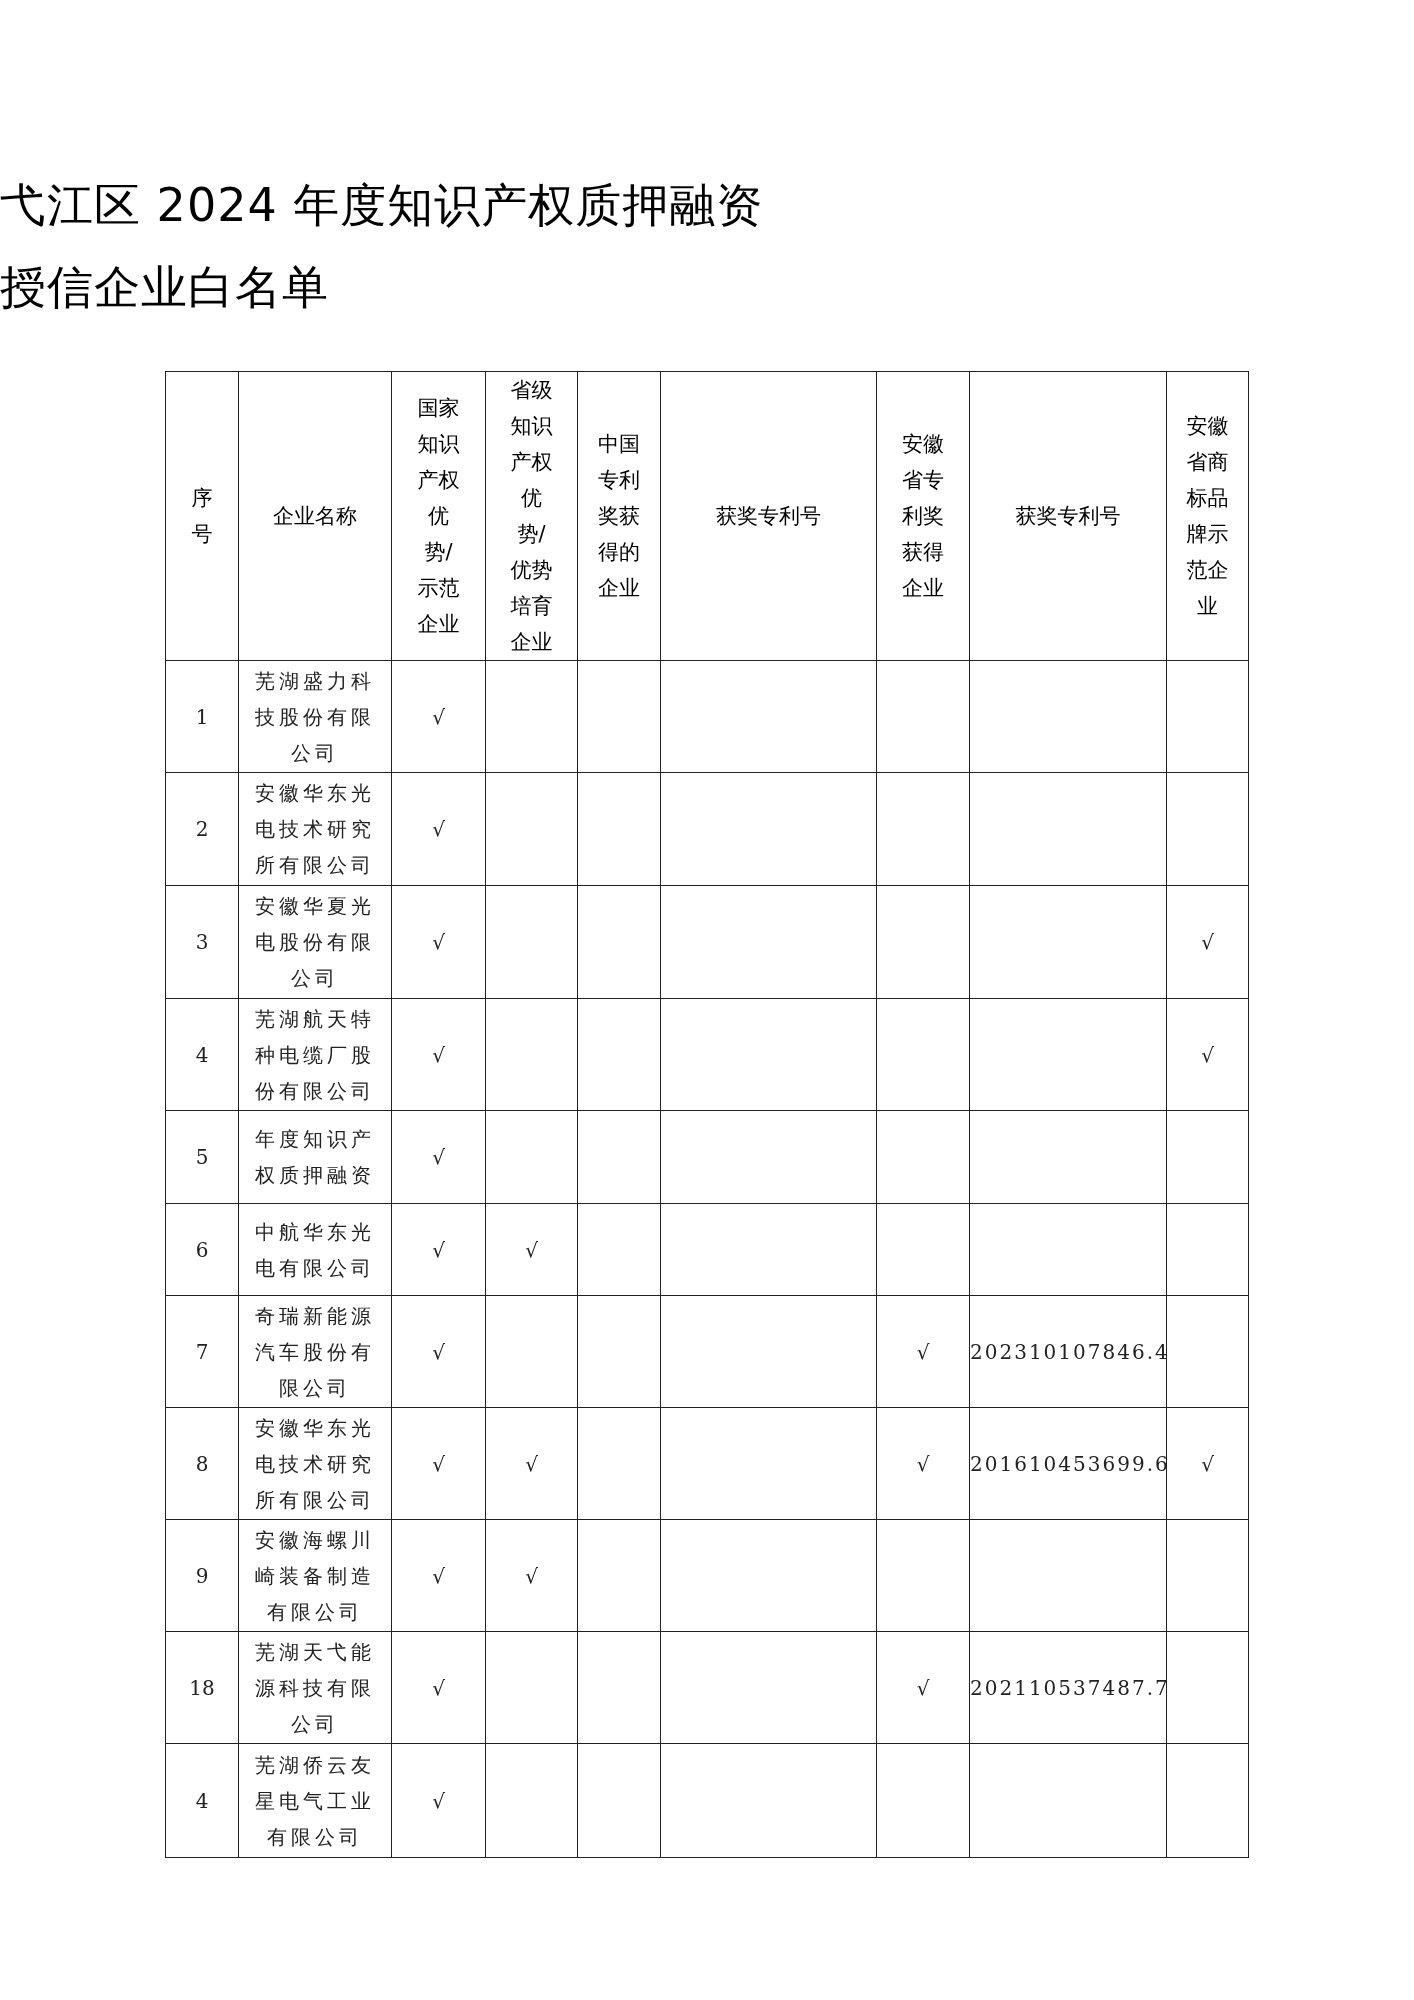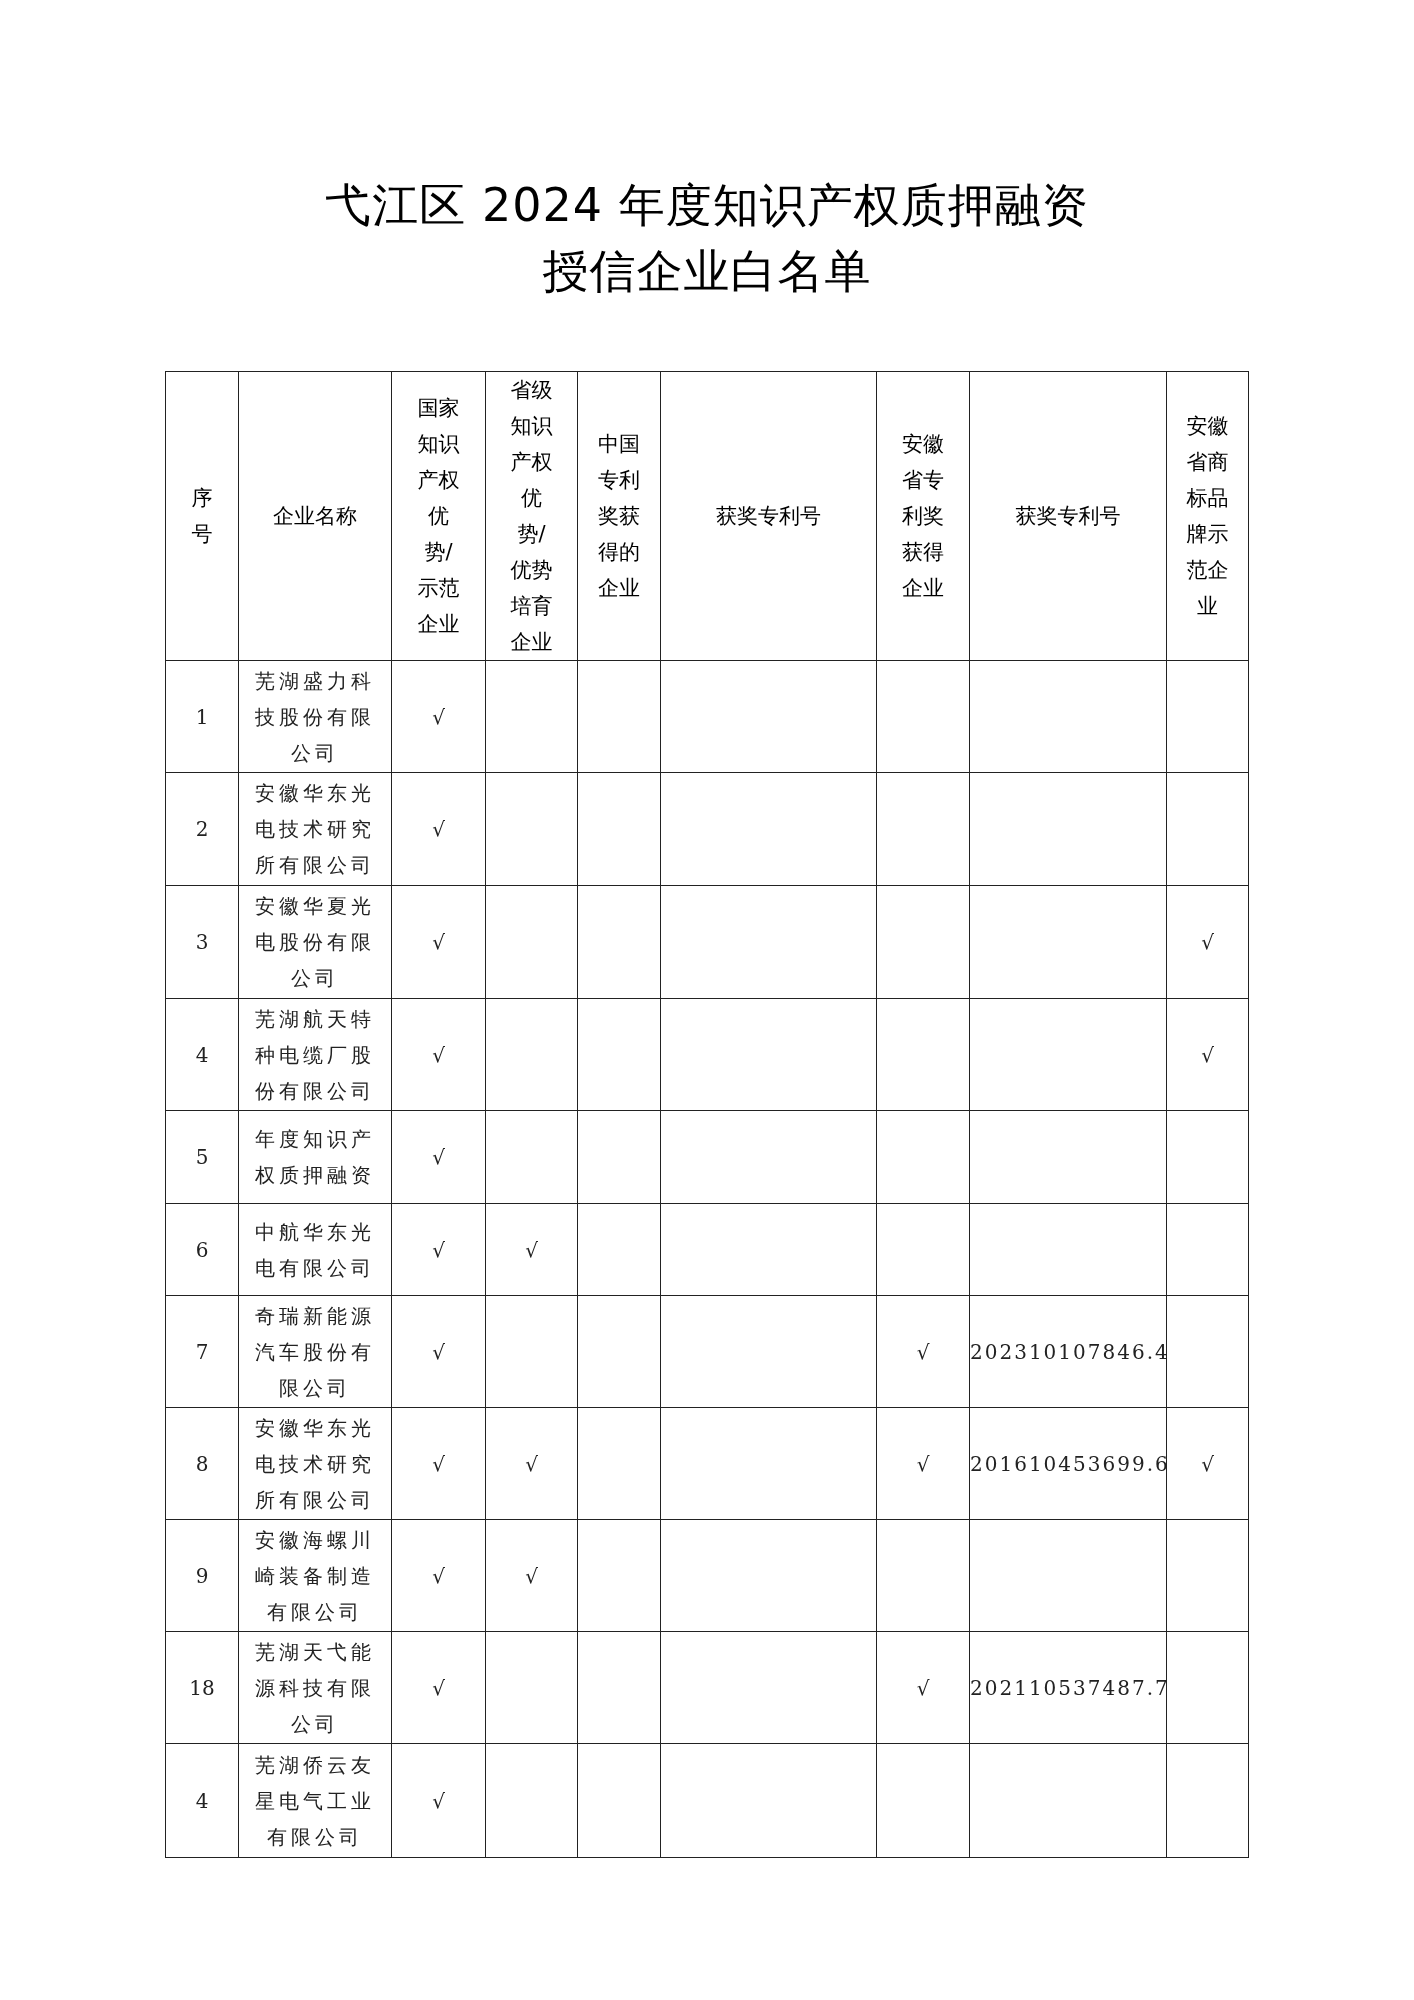--- a/index.html
+++ b/index.html
@@ -1,26 +1,26 @@
 <!DOCTYPE html>
 <html><head>
   <meta charset="utf-8">
   <style>
     html, body { margin: 0; padding: 0; background: #ffffff; }
     body {
       width: 1414px; height: 2000px; position: relative; overflow: hidden;
       font-family: "DejaVu Serif", "Liberation Serif", serif; color: #111;
     }
     .title {
-      position: absolute; left: 0; width: 1414px; text-align: center;
+      position: absolute; left: 0; width: 1414px; text-align: left;
       font-family: "DejaVu Sans", "Liberation Sans", sans-serif;
       font-size: 46px; color: #000; letter-spacing: 1px; line-height: 1;
     }
     .title.l1 { top: 182px; }
-    .title.l2 { top: 248px; }
+    .title.l2 { top: 264px; }
     table.wl {
       position: absolute; left: 165px; top: 371px;
       border-collapse: collapse; table-layout: fixed;
       width: 1083px;
     }
     table.wl td, table.wl th {
       border: 1.5px solid #222; padding: 0; text-align: center; vertical-align: middle;
     }
     table.wl th {
       font-family: "DejaVu Sans", "Liberation Sans", sans-serif;

